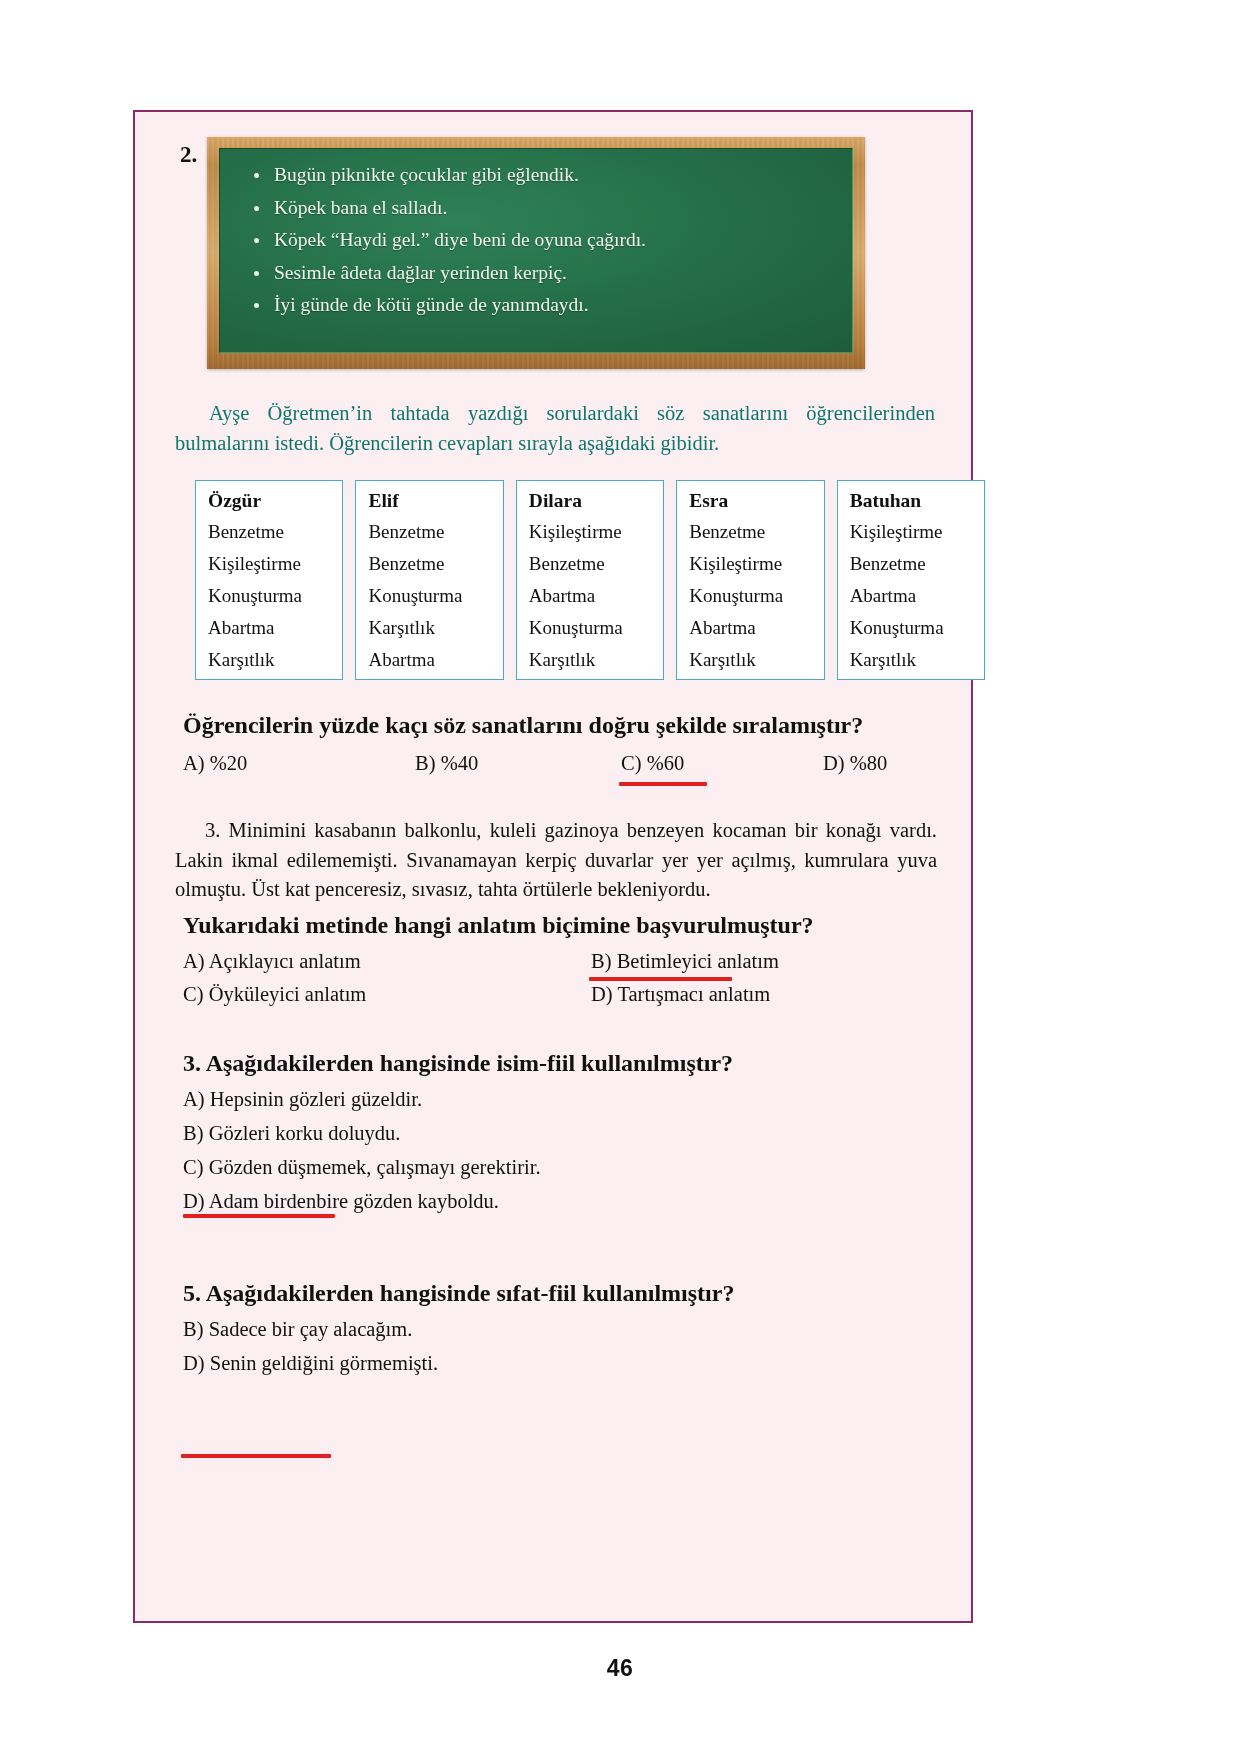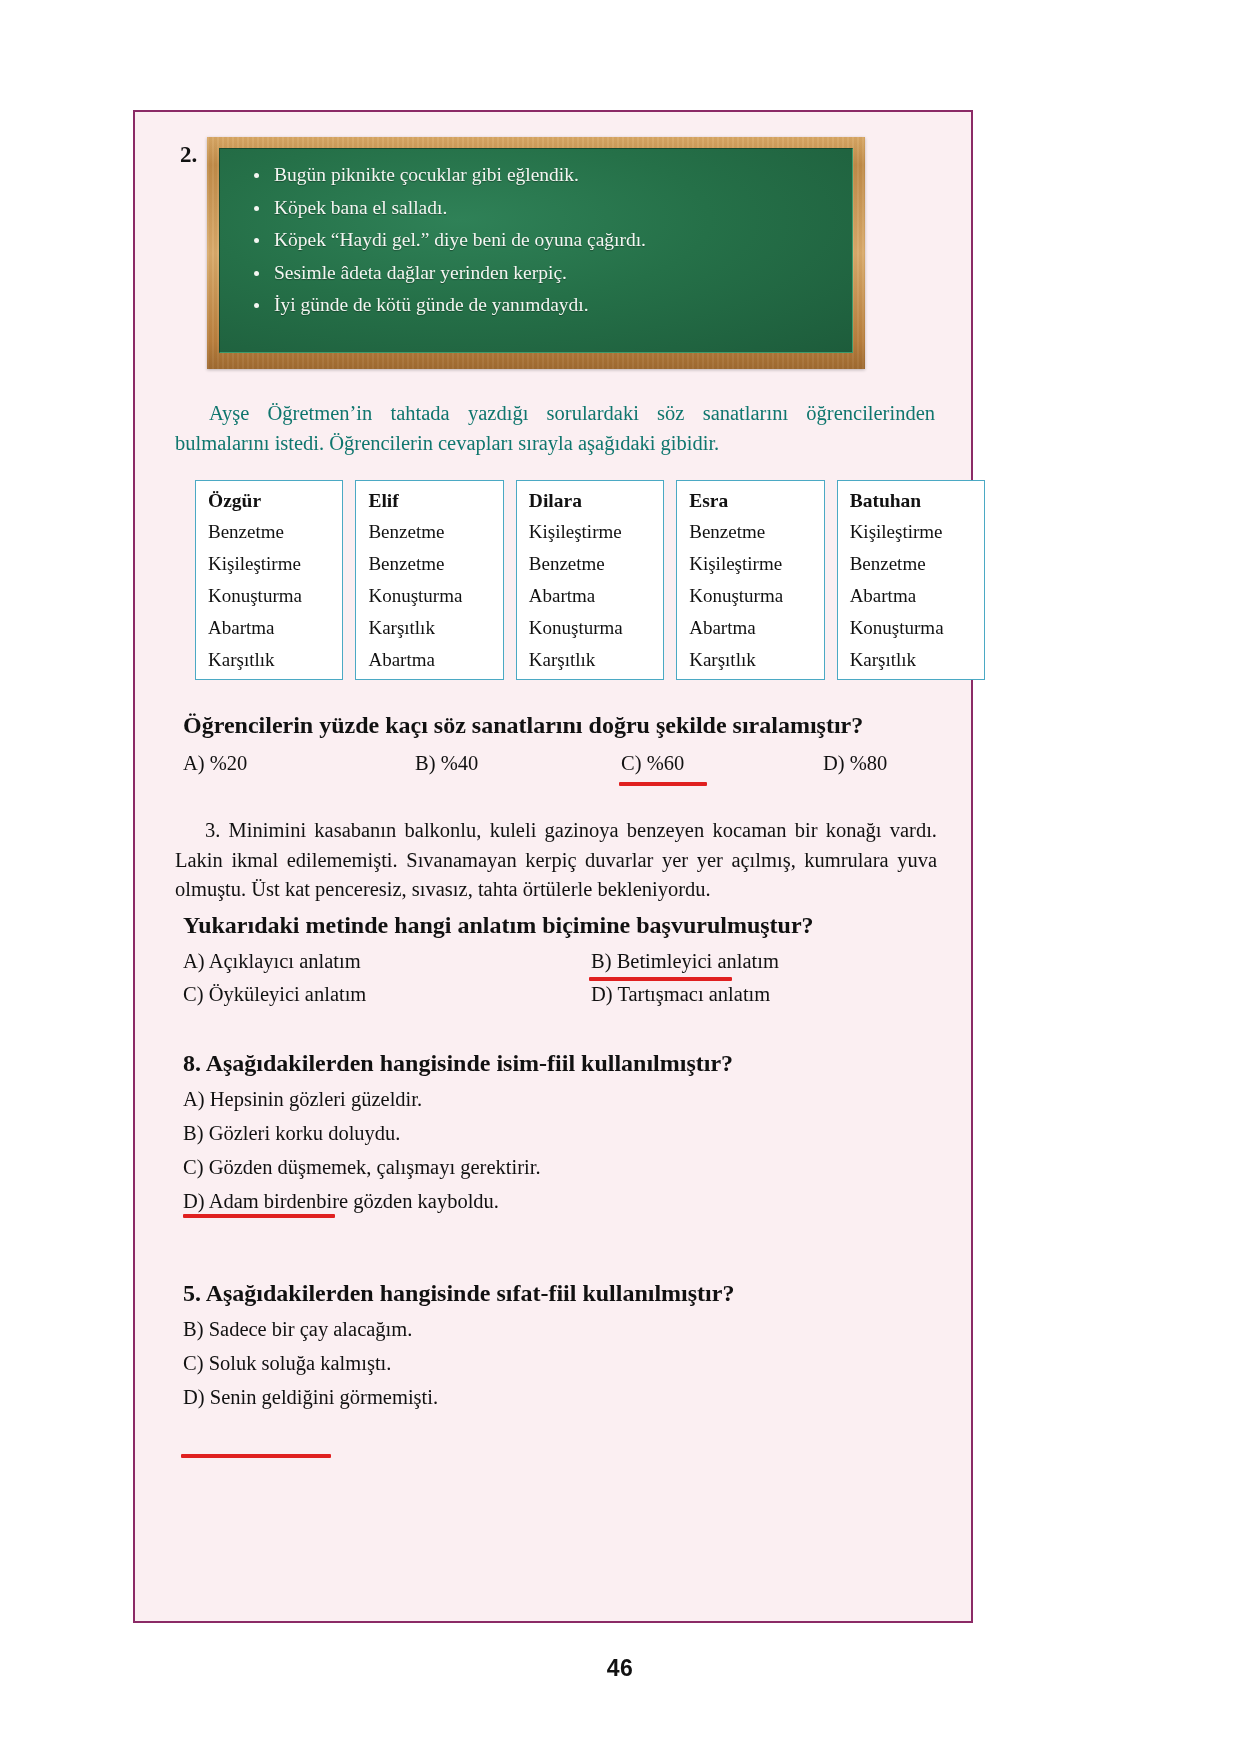--- a/index.html
+++ b/index.html
@@ -359,34 +359,33 @@
   <div class="q-prompt q3-question">Yukarıdaki metinde hangi anlatım biçimine başvurulmuştur?</div>
 
   <div class="q3-options">
     <span class="opt a">A) Açıklayıcı anlatım</span>
     <span class="opt b">B) Betimleyici anlatım</span>
     <span class="opt c">C) Öyküleyici anlatım</span>
     <span class="opt d">D) Tartışmacı anlatım</span>
     <span class="uline"></span>
   </div>
 
-  <div class="q-prompt q4-question">8. Aşağıdakilerden hangisinde isim-fiil kullanılmıştır?</div>
+  <div class="q-prompt q4-question">3. Aşağıdakilerden hangisinde isim-fiil kullanılmıştır?</div>
 
   <div class="q4-options">
     <span class="opt">A) Hepsinin gözleri güzeldir.</span>
     <span class="opt">B) Gözleri korku doluydu.</span>
     <span class="opt">C) Gözden düşmemek, çalışmayı gerektirir.</span>
     <span class="opt">D) Adam birdenbire gözden kayboldu.</span>
     <span class="uline"></span>
   </div>
 
   <div class="q-prompt q5-question">5. Aşağıdakilerden hangisinde sıfat-fiil kullanılmıştır?</div>
 
   <div class="q5-options">
     <span class="opt">B) Sadece bir çay alacağım.</span>
-    <span class="opt">C) Soluk soluğa kalmıştı.</span>
     <span class="opt">D) Senin geldiğini görmemişti.</span>
     <span class="uline"></span>
   </div>
 
 </div>
 
 <div class="page-number">46</div>
 
 </body></html>

